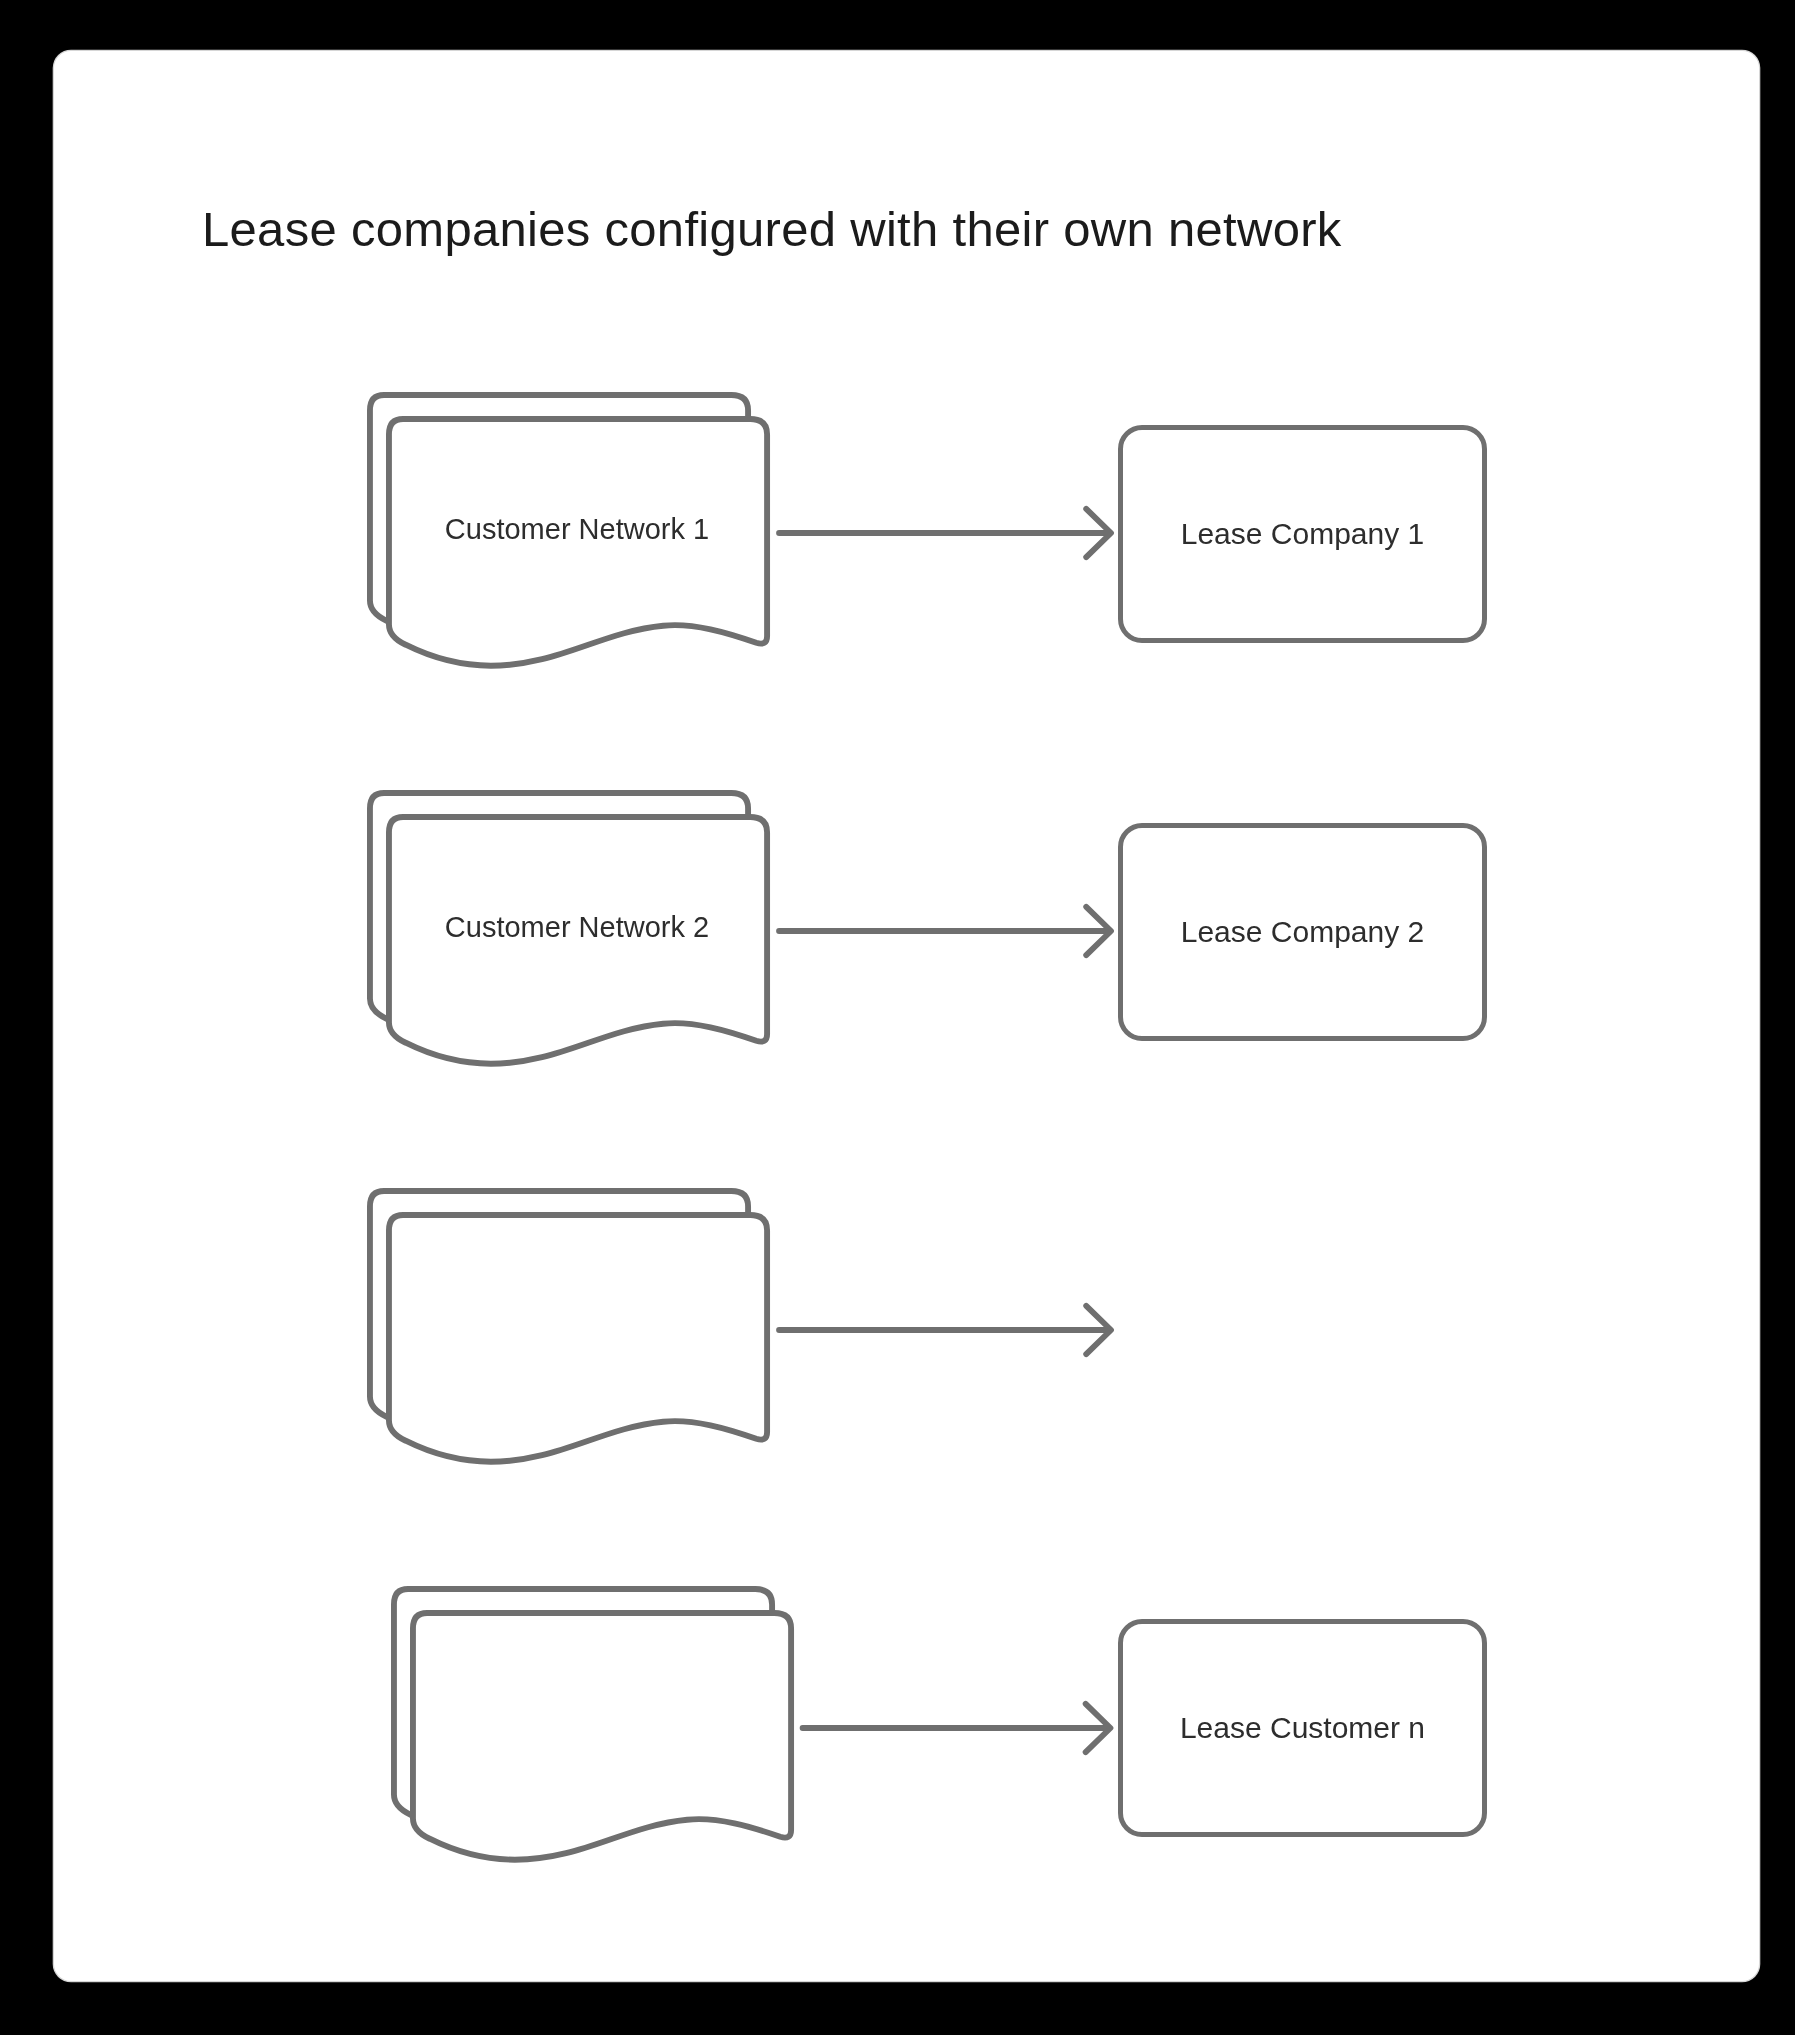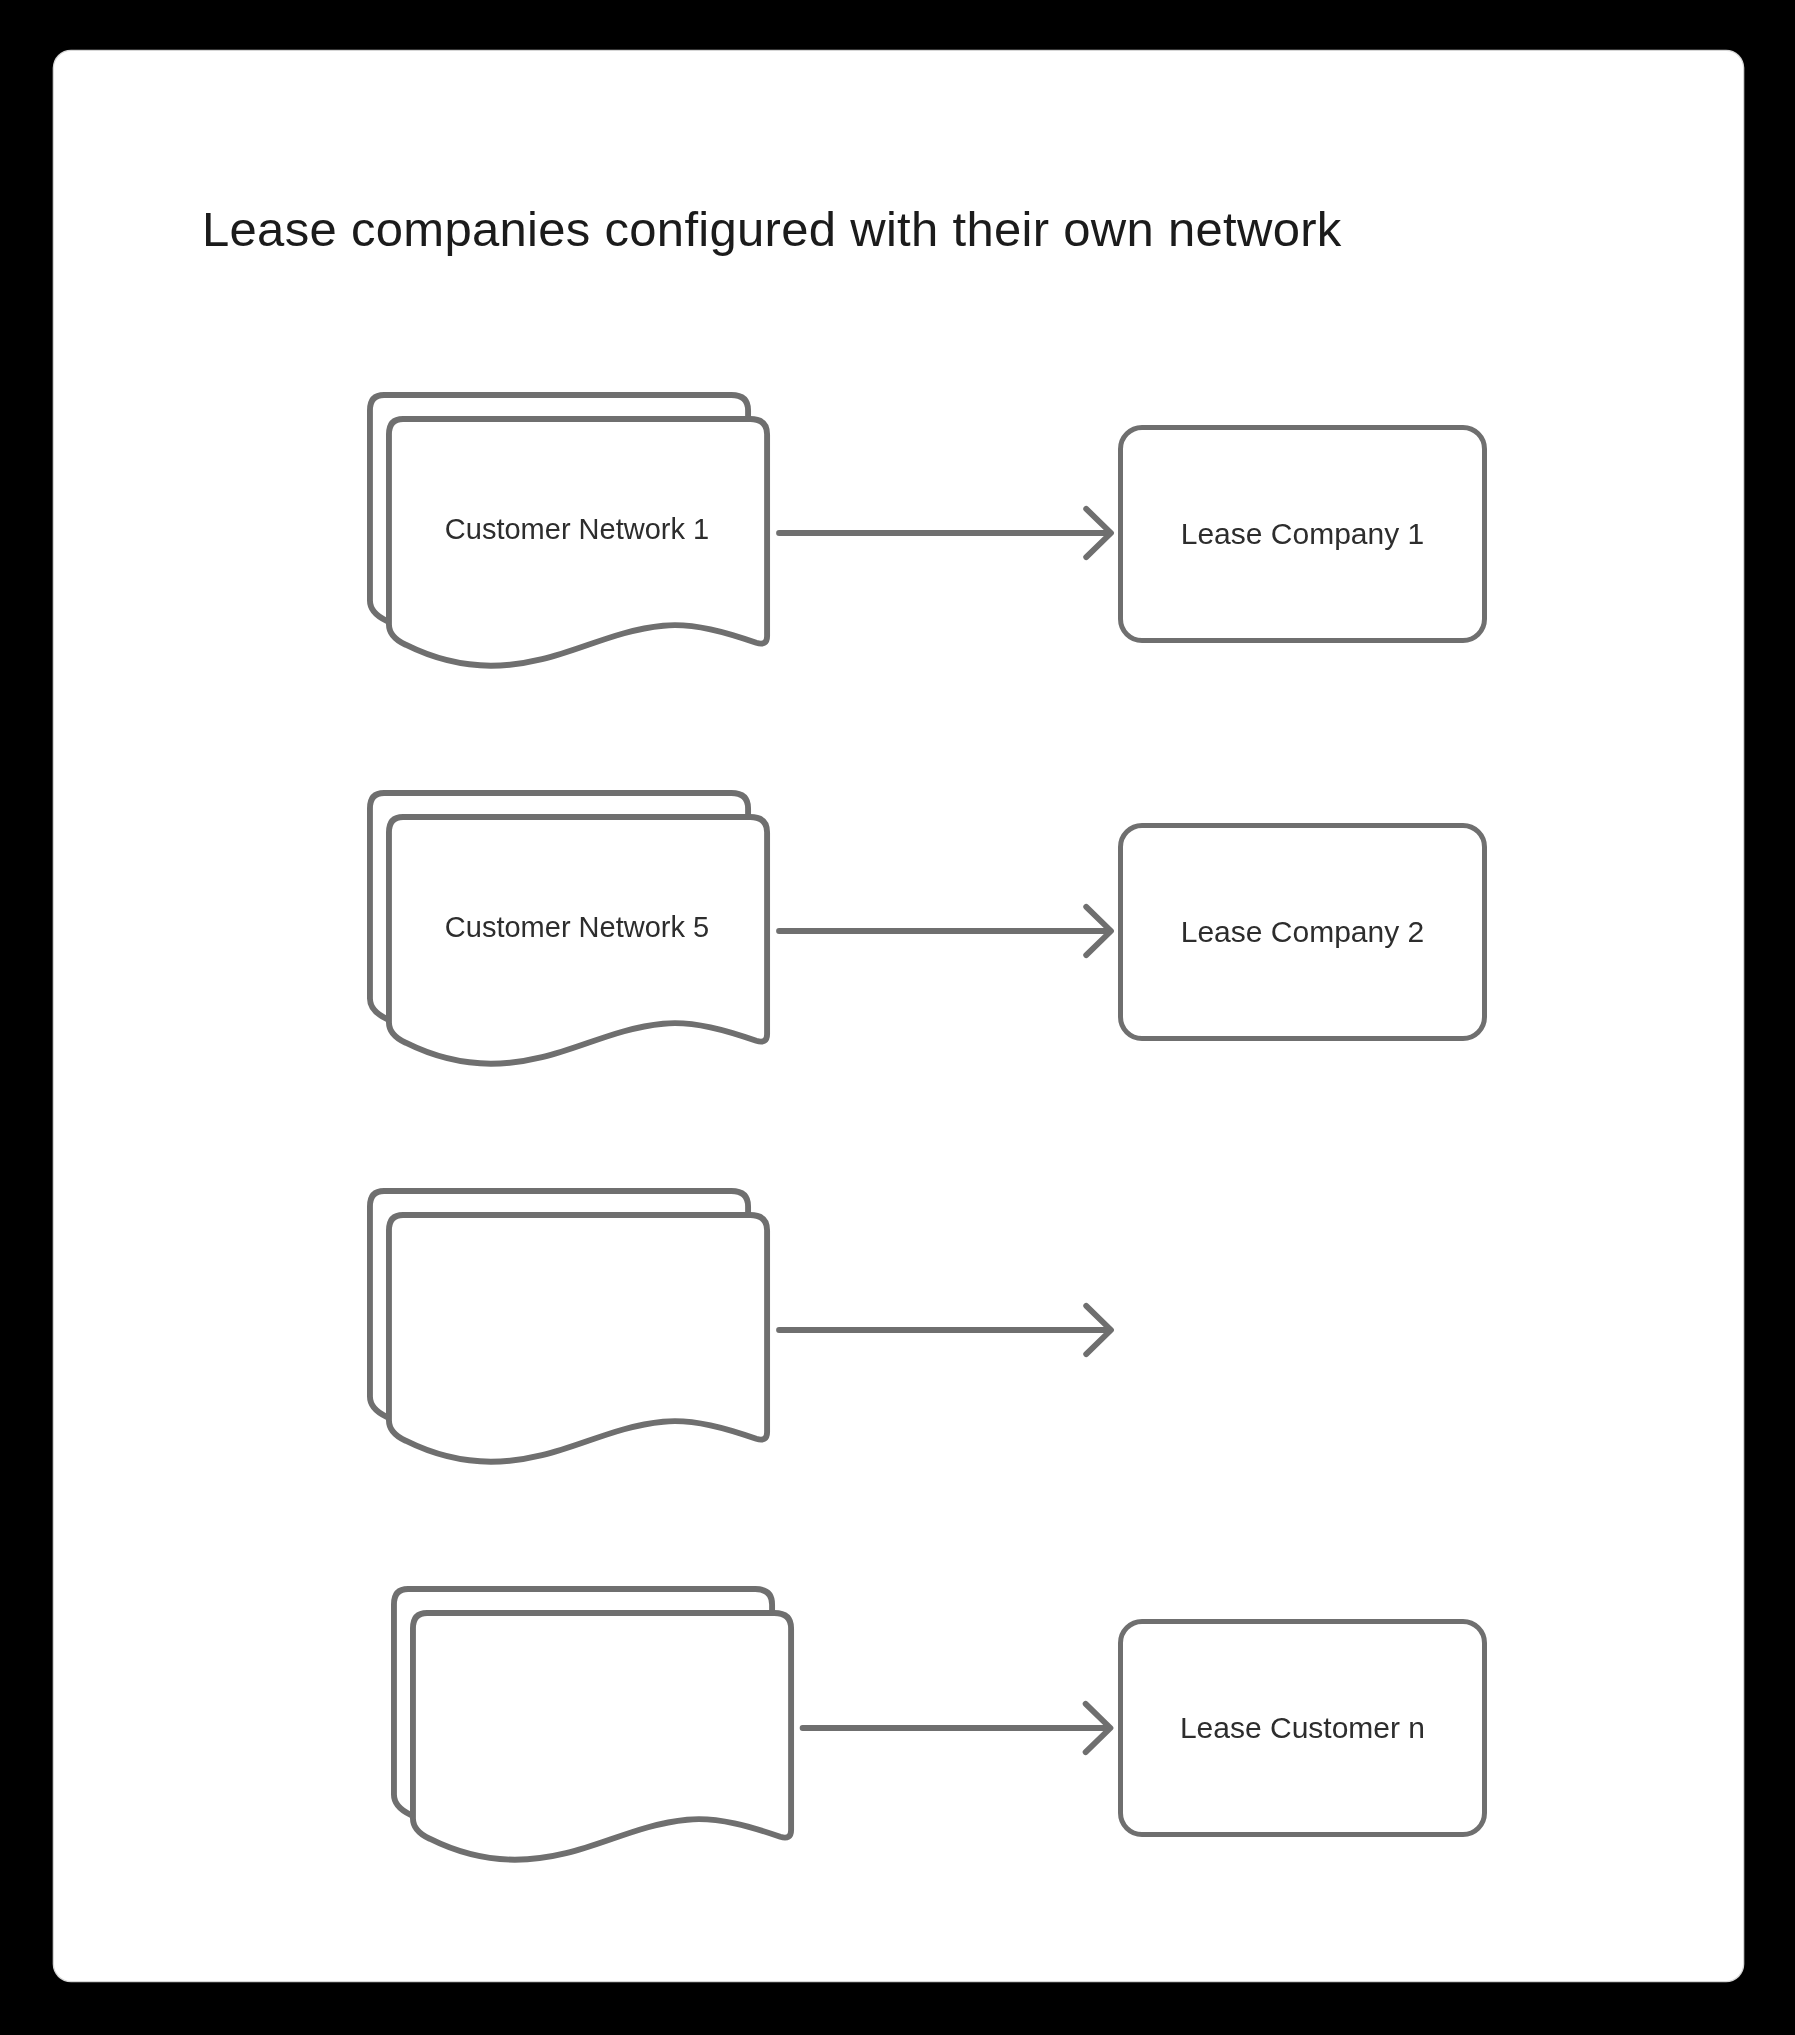--- a/index.html
+++ b/index.html
@@ -10,20 +10,21 @@
     position: relative;
     overflow: hidden;
   }
   .card {
     position: absolute;
     left: 54px; top: 51px;
     width: 1689px; height: 1930px;
     background: #ffffff;
     border-radius: 17px;
     box-shadow: 0 0 0 1.3px #d6d6d6;
+    padding-left: 16px;
   }
   .diagram-title {
     position: absolute;
     left: 148px; top: 150px;
     margin: 0;
     font-size: 49px;
     font-weight: 500;
     letter-spacing: 0.3px;
     color: #1b1b1b;
     white-space: nowrap;
@@ -76,21 +77,21 @@
   </svg>
 
   <div class="company-box" style="top:374px;">
     <span>Lease Company 1</span>
   </div>
 
   <svg class="doc-svg" style="left:313px; top:739px;" width="405" height="282" viewBox="0 0 618 430">
     <path class="shape-stroke" d="M 26 4.5 H 556 Q 581.5 4.5 581.5 28 V 336 Q 581.5 351 565 346 C 522 331 469 315 423 320 C 329 329 263 381 160 381 C 110 381 64 366 30 349 Q 4.5 337 4.5 318 V 28 Q 4.5 4.5 26 4.5 Z"></path>
     <path class="shape-stroke" transform="translate(29,36.5)" d="M 26 4.5 H 556 Q 581.5 4.5 581.5 28 V 336 Q 581.5 351 565 346 C 522 331 469 315 423 320 C 329 329 263 381 160 381 C 110 381 64 366 30 349 Q 4.5 337 4.5 318 V 28 Q 4.5 4.5 26 4.5 Z"></path>
   </svg>
-  <div class="doc-label" style="left:334px; top:850px;">Customer Network 5</div>
+  <div class="doc-label" style="left:334px; top:850px;">Customer Network 2</div>
 
   <svg class="arrow-svg" style="left:720px; top:850px;" width="344" height="60" viewBox="0 0 524 92">
     <line class="arrow-stroke" x1="6" y1="46" x2="510" y2="46"></line>
     <polyline class="arrow-stroke" points="477,9 515,46 477,83"></polyline>
   </svg>
 
   <div class="company-box" style="top:772px;">
     <span>Lease Company 2</span>
   </div>
 

